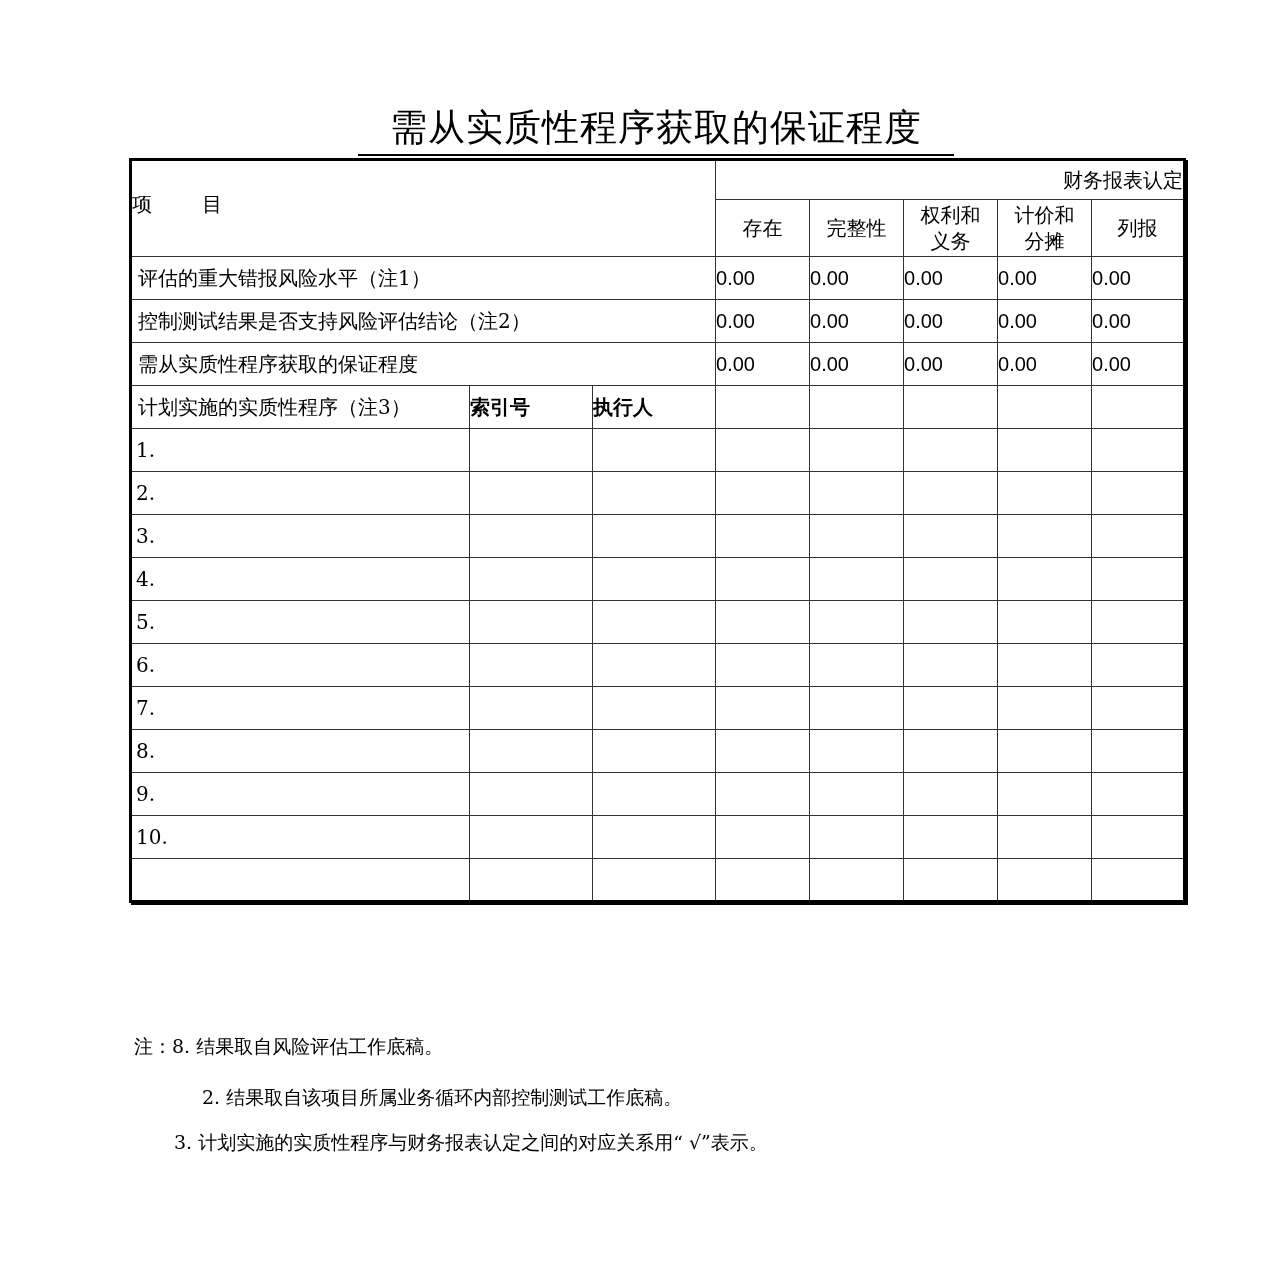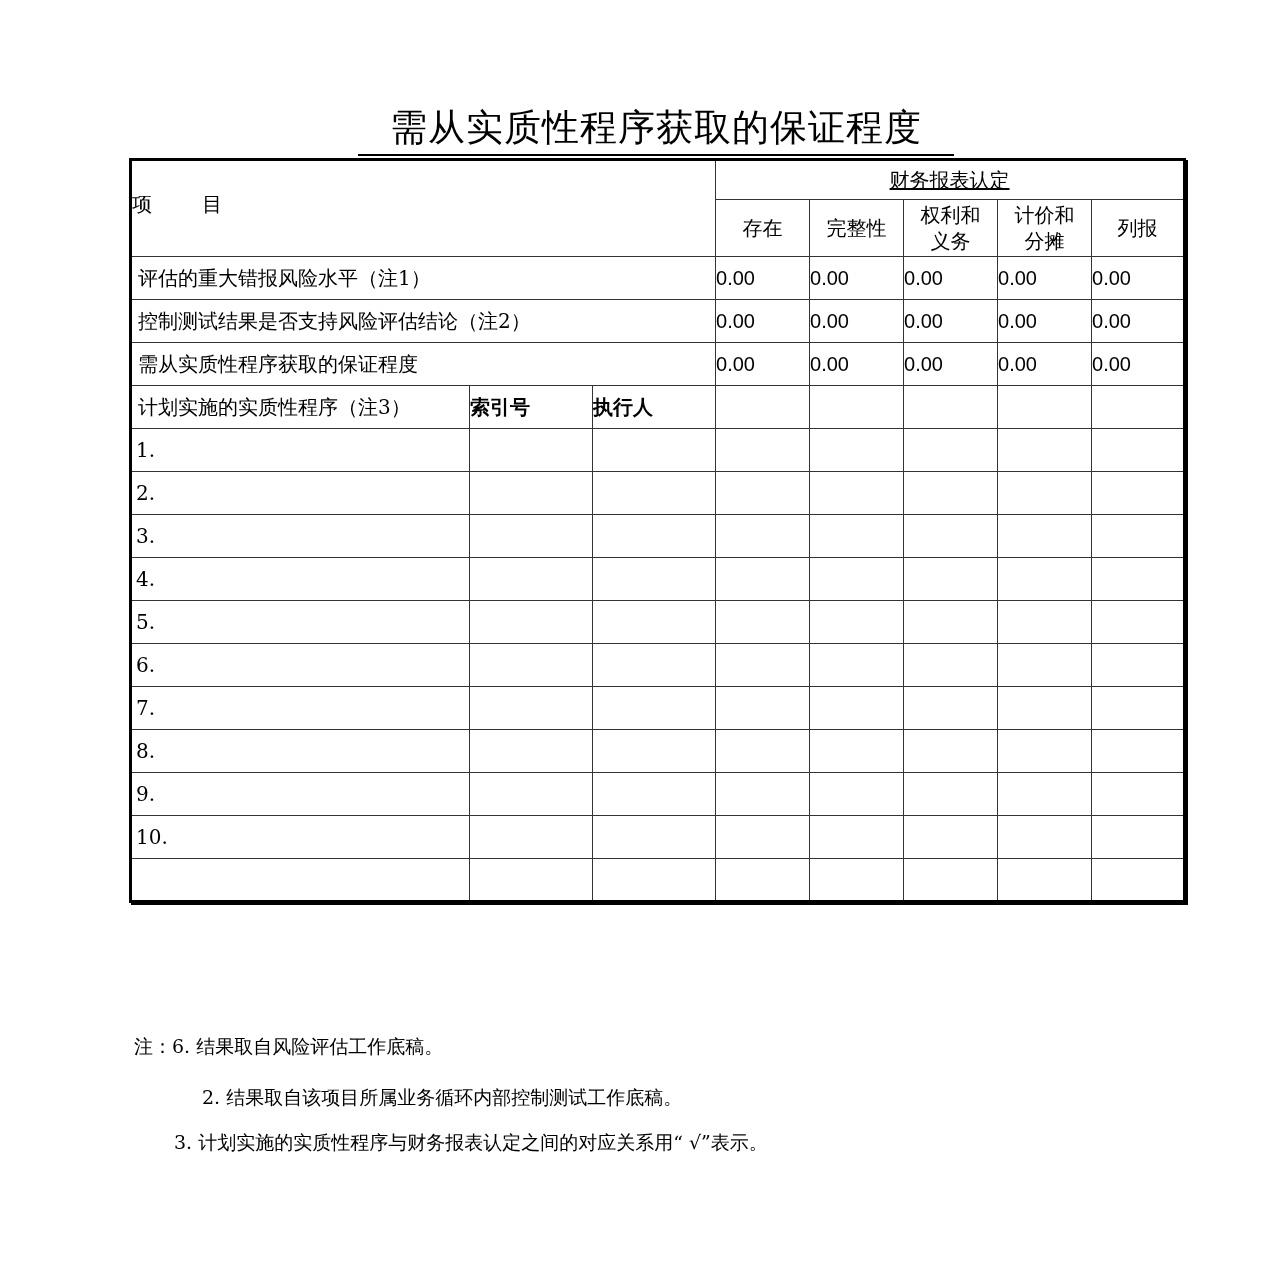--- a/index.html
+++ b/index.html
@@ -11,21 +11,21 @@
   }
   .sheet { position: absolute; left: 129px; top: 158px; width: 1054px; height: 862px; }
   table.grid {
     border-collapse: collapse; table-layout: fixed; width: 1054px;
     border: 3px solid #000; box-shadow: 2px 2px 0 #000;
   }
   table.grid td {
     border: 1px solid #333; padding: 0; font-size: 20px; overflow: hidden; white-space: nowrap;
   }
   .hdr-main { text-align: left; vertical-align: middle; letter-spacing: 22px; padding-bottom: 8px !important; }
-  .hdr-group { text-align: center; font-size: 20px; height: 38px; text-decoration: underline; }
+  .hdr-group { text-align: right; font-size: 20px; height: 38px; }
   .hdr-sub { text-align: center; height: 56px; line-height: 26px; font-size: 20px; }
   .label { padding-left: 6px !important; text-align: left; }
   .num { font-family: Liberation Sans, sans-serif; font-size: 20px; }
   .center { text-align: left; font-weight: bold; }
   tr.r { height: 43px; }
   .notes { position: absolute; left: 134px; top: 1030px; font-size: 19px; }
   .note { position: absolute; white-space: nowrap; }
 </style>
 </head>
 <body>
@@ -201,16 +201,16 @@
           <td></td>
           <td></td>
           <td></td>
           <td></td>
     </tr>
   </tbody>
     </table>
 </div>
 
 <div class="notes">
-  <div class="note" style="left:0; top:4px;">注：6. 结果取自风险评估工作底稿。</div>
+  <div class="note" style="left:0; top:4px;">注：8. 结果取自风险评估工作底稿。</div>
   <div class="note" style="left:44px; top:55px;margin-left:24px;">2. 结果取自该项目所属业务循环内部控制测试工作底稿。</div>
   <div class="note" style="left:40px; top:100px;">3. 计划实施的实质性程序与财务报表认定之间的对应关系用“ √”表示。</div>
 </div>
 
 </body></html>

